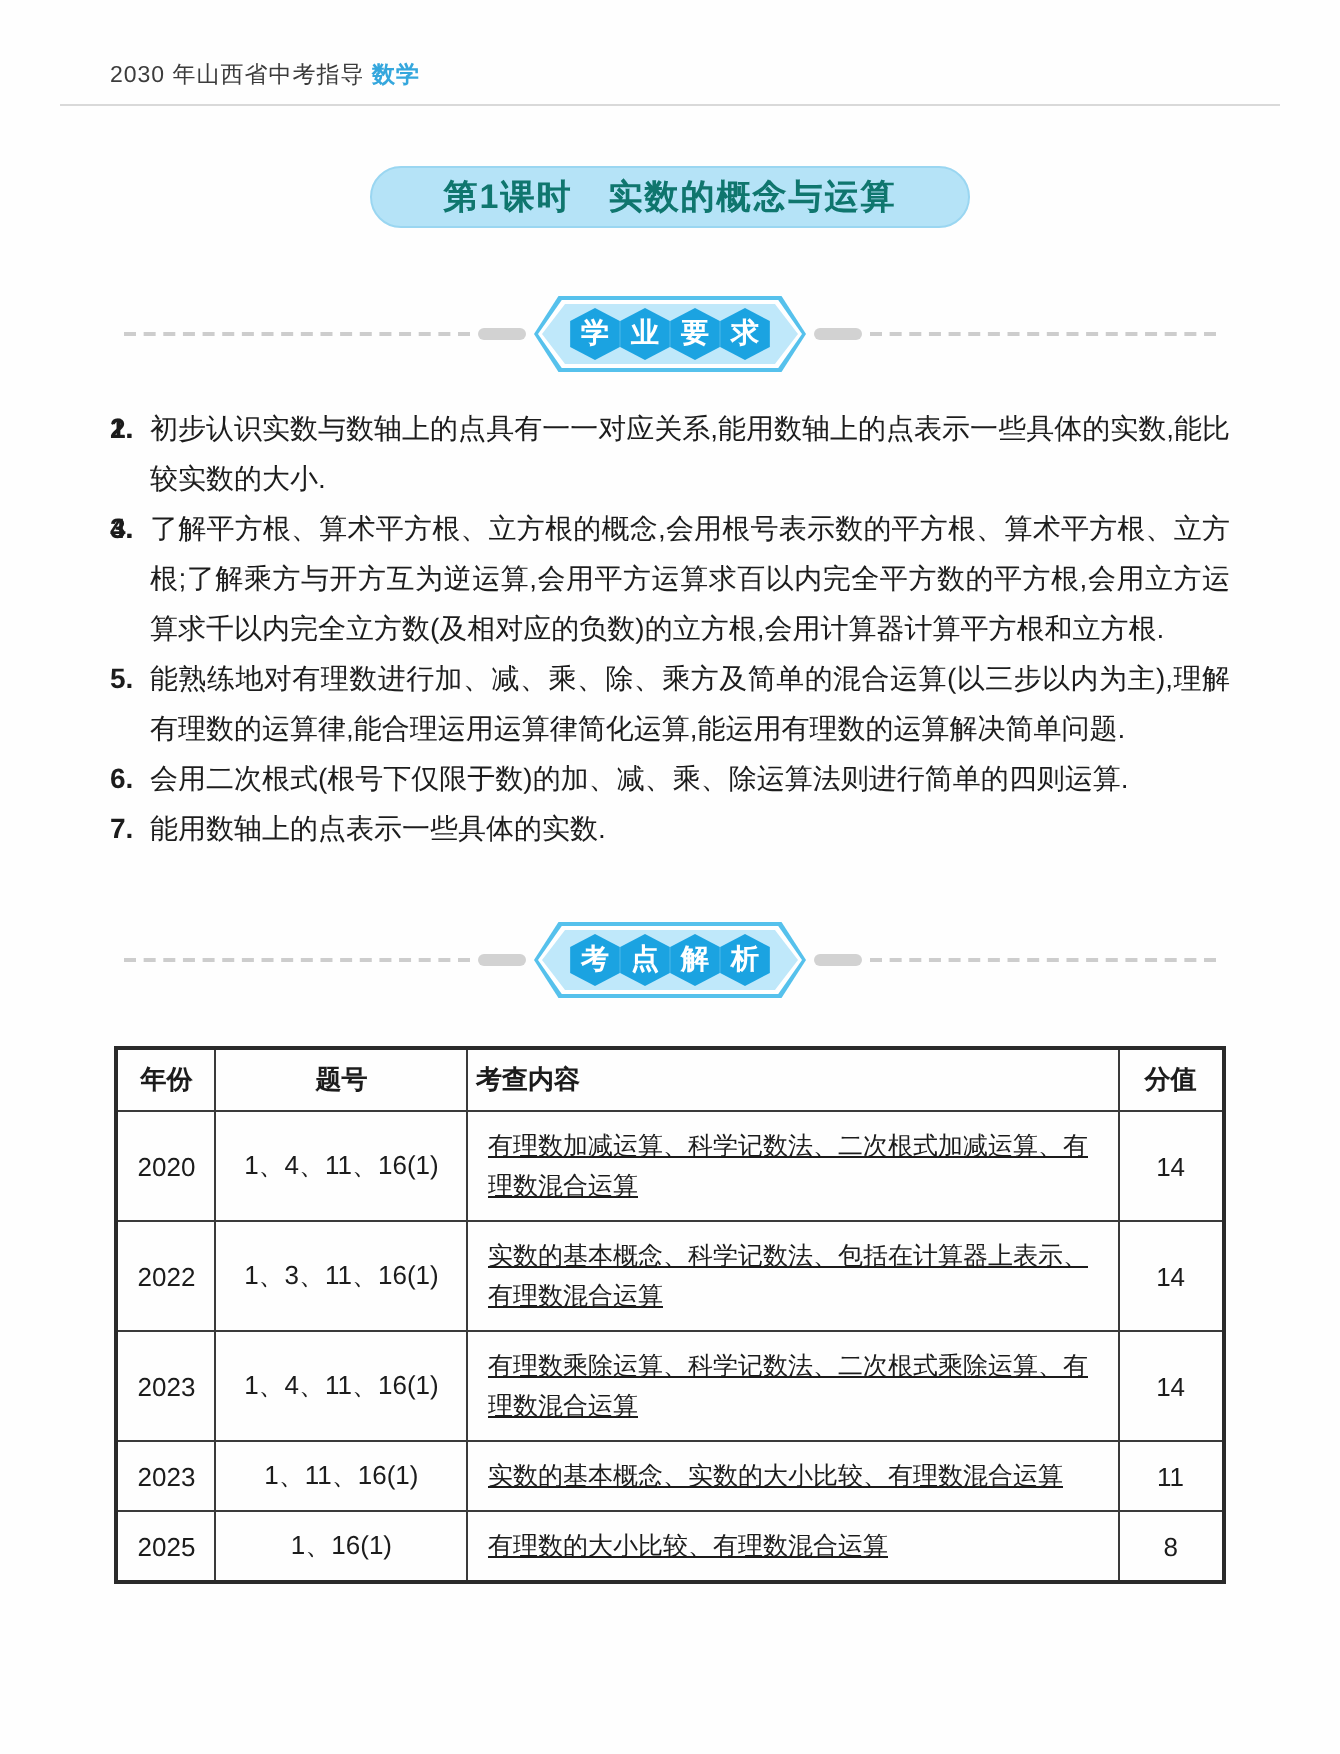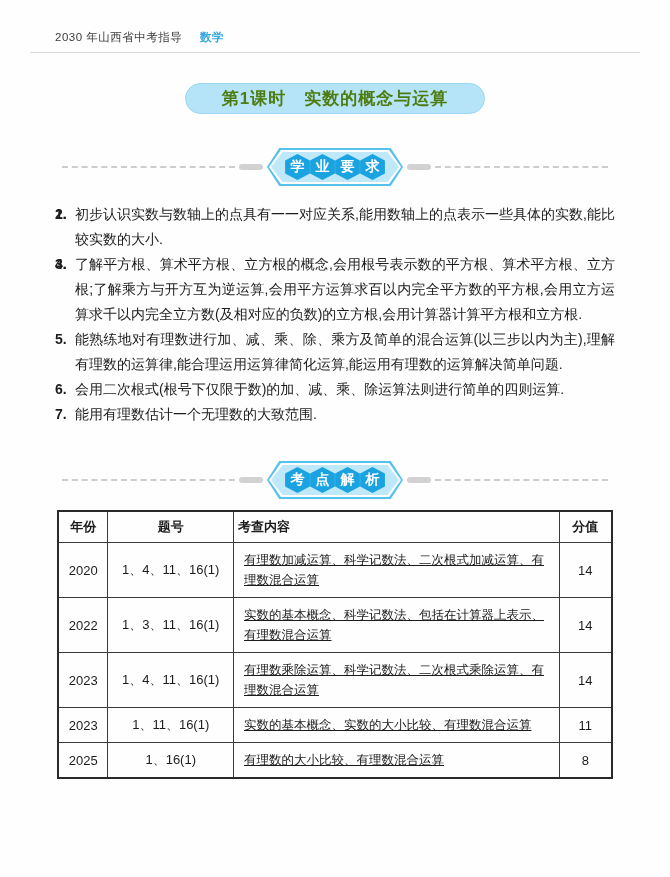--- a/index.html
+++ b/index.html
@@ -18,42 +18,42 @@
 
   
   .page-header {
     padding: 30px 30px 0 55px;
     font-size: 11.5px;
     color: #3c3c3c;
     letter-spacing: 0.5px;
   }
   .page-header .subject {
     color: #35a7dd;
-    margin-left: 14px;
+    margin-left: 0;
     font-weight: bold;
   }
   .header-rule {
     margin: 7px 30px 0 30px;
     border-top: 1px solid #d9d9d9;
   }
 
   
   .lesson-bar {
     width: 300px;
     margin: 30px auto 0 auto;
     background: #b5e3f7;
     border: 1px solid #9ad6f1;
     border-radius: 16px;
     height: 31px;
     display: flex;
     align-items: center;
     justify-content: center;
     font-size: 17px;
     font-weight: bold;
-    color: #4d7c0f;
+    color: #0f766e;
     letter-spacing: 1px;
   }
 
   
   .badge-row {
     display: flex;
     align-items: center;
     margin: 34px 62px 0 62px;
     height: 38px;
   }
@@ -120,21 +120,21 @@
   }
   .req .num {
     position: absolute;
     left: 0;
     top: 0;
     font-weight: bold;
   }
 
   
   .exam-table {
-    margin: 11px auto 0 auto;
+    margin: 24px auto 0 auto;
     width: 556px;
     border-collapse: collapse;
     border: 2px solid #2a2a2a;
     font-size: 13px;
     color: #1c1c1c;
   }
   .exam-table th, .exam-table td {
     border: 1px solid #3a3a3a;
   }
   .exam-table th {
@@ -205,21 +205,21 @@
     <div class="req">
       <span class="num">5.</span>
       <span>能熟练地对有理数进行加、减、乘、除、乘方及简单的混合运算(以三步以内为主),理解有理数的运算律,能合理运用运算律简化运算,能运用有理数的运算解决简单问题.</span>
     </div>
     <div class="req">
       <span class="num">6.</span>
       <span>会用二次根式(根号下仅限于数)的加、减、乘、除运算法则进行简单的四则运算.</span>
     </div>
     <div class="req">
       <span class="num">7.</span>
-      <span>能用有理数估计一个无理数的大致范围.</span>
+      <span>能用数轴上的点表示一些具体的实数.</span>
     </div>
   </div>
 
   <div class="badge-row">
     <div class="dash"></div>
     <div class="pill"></div>
     <div class="badge">
       <div class="badge-mid"></div>
       <div class="badge-inner">
         <span class="hex-char">考</span>

